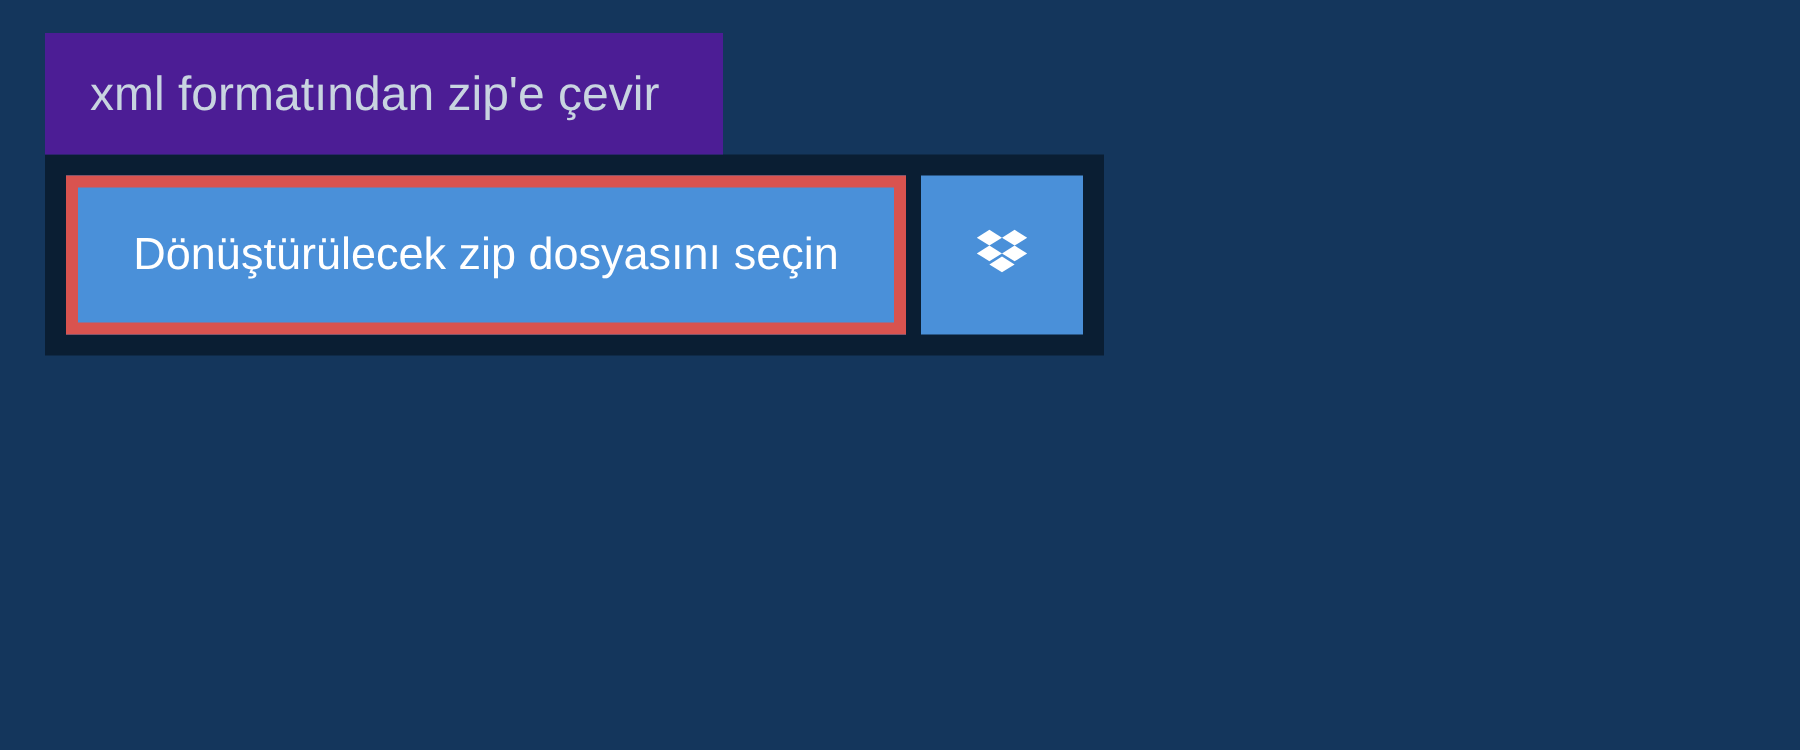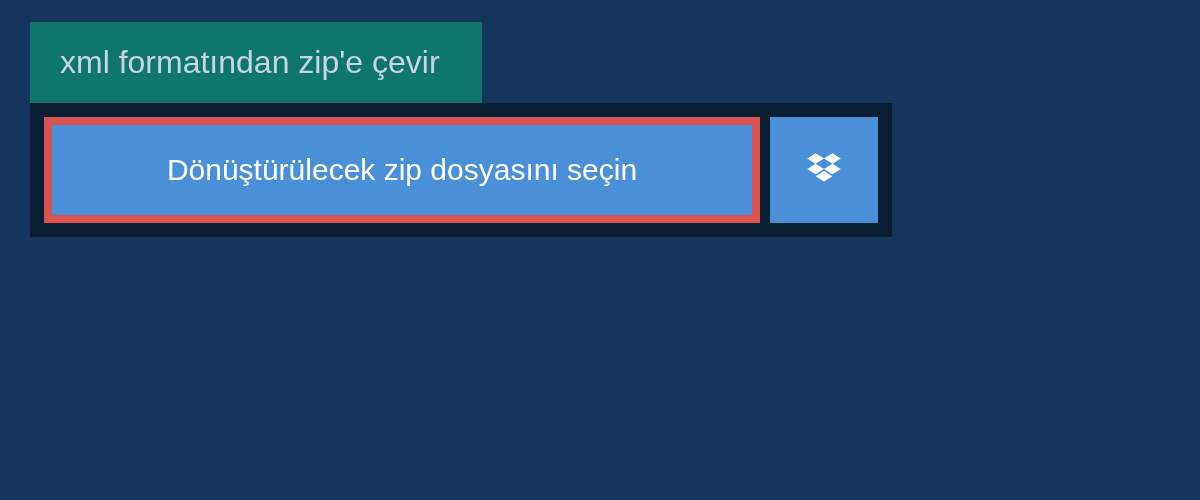--- a/index.html
+++ b/index.html
@@ -8,36 +8,36 @@
       box-sizing: border-box;
     }
     body {
       width: 1200px;
       height: 500px;
       background-color: #14365c;
       font-family: -apple-system, BlinkMacSystemFont, "Segoe UI", Arial, sans-serif;
       overflow: hidden;
     }
     .tab-header {
-      background-color: #0f766e;
+      background-color: #4c1d95;
       display: inline-block;
       padding: 22px 42px 22px 30px;
       margin-top: 22px;
       margin-left: 0;
     }
     .tab-header-text {
       color: #c8d4e0;
       font-size: 32px;
       font-weight: 400;
     }
     .upload-panel {
       background-color: #0a1e33;
       margin-top: 0;
       padding: 14px 14px;
-      width: 862px;
+      width: 706px;
       display: flex;
       gap: 10px;
       align-items: stretch;
     }
     .select-file-button {
       flex: 1;
       background-color: #4a90d9;
       border: 8px solid #d9534f;
       padding: 28px 20px;
       text-align: center;

